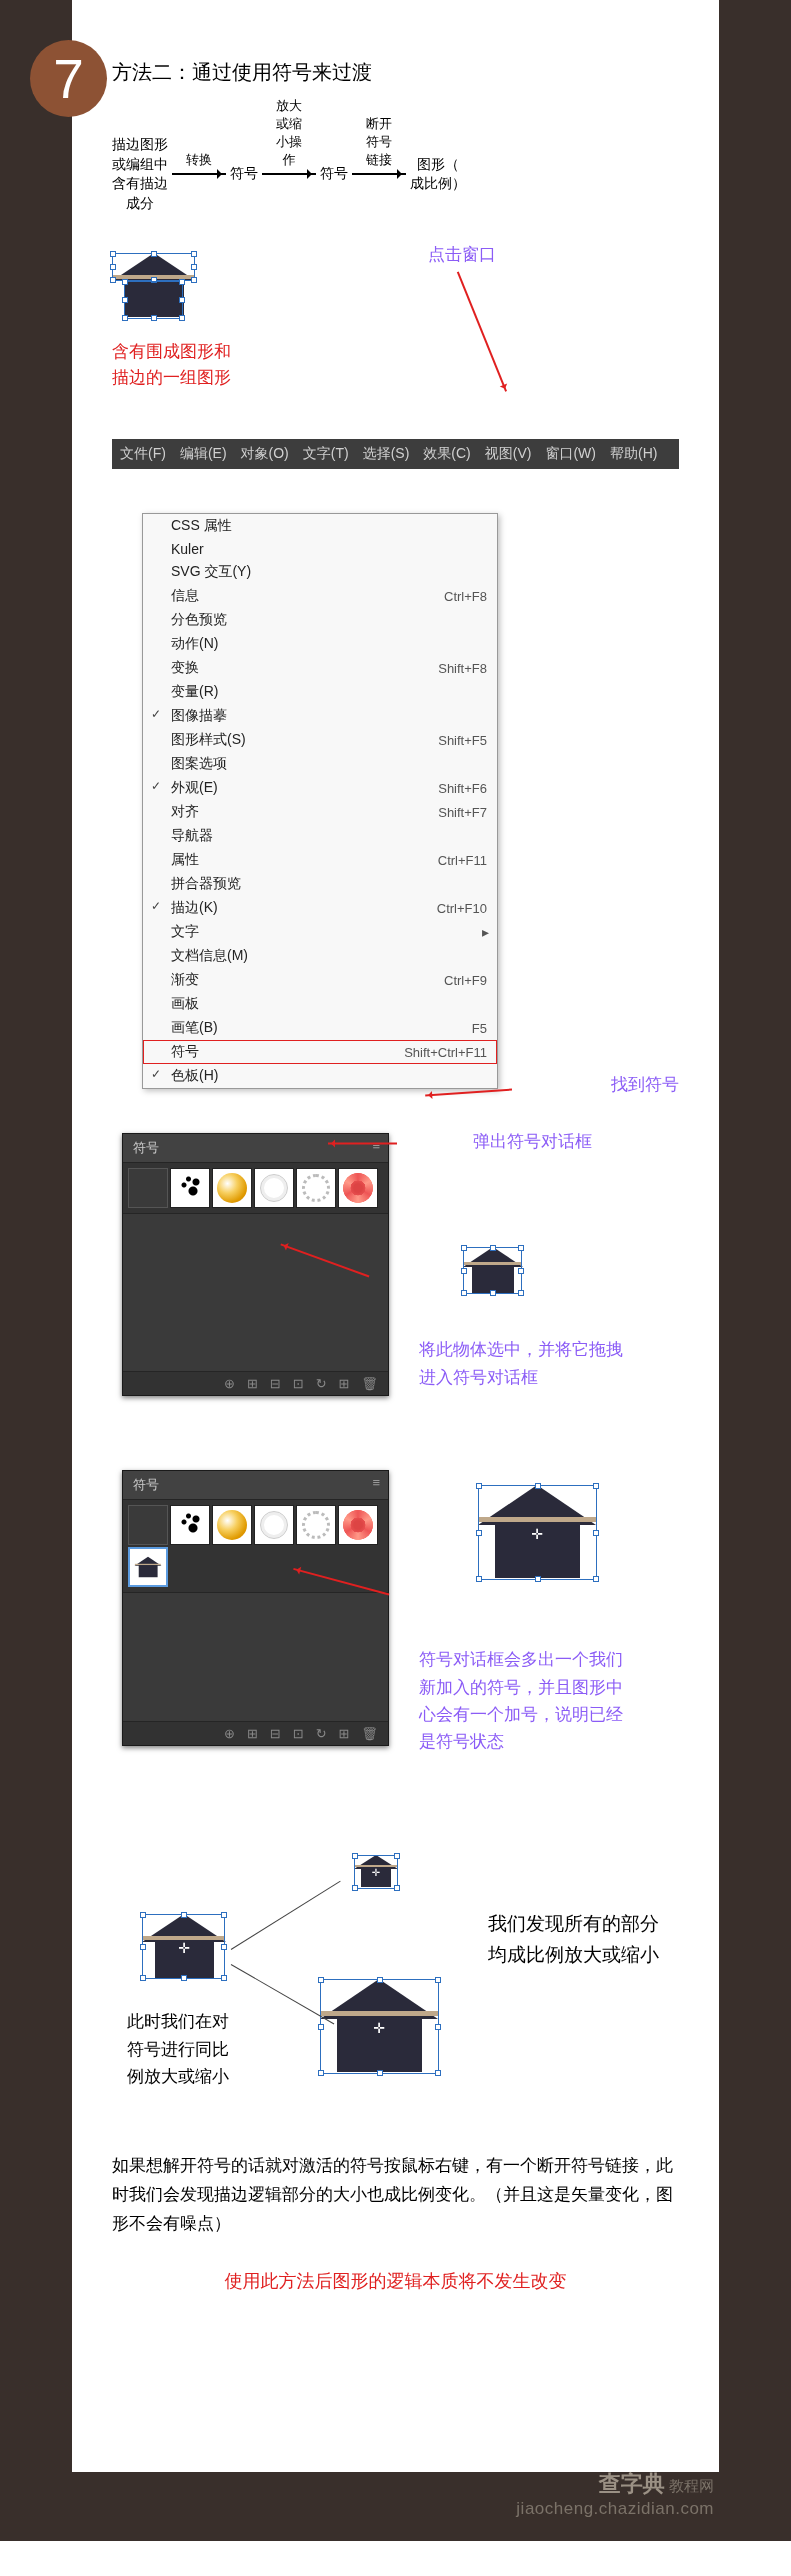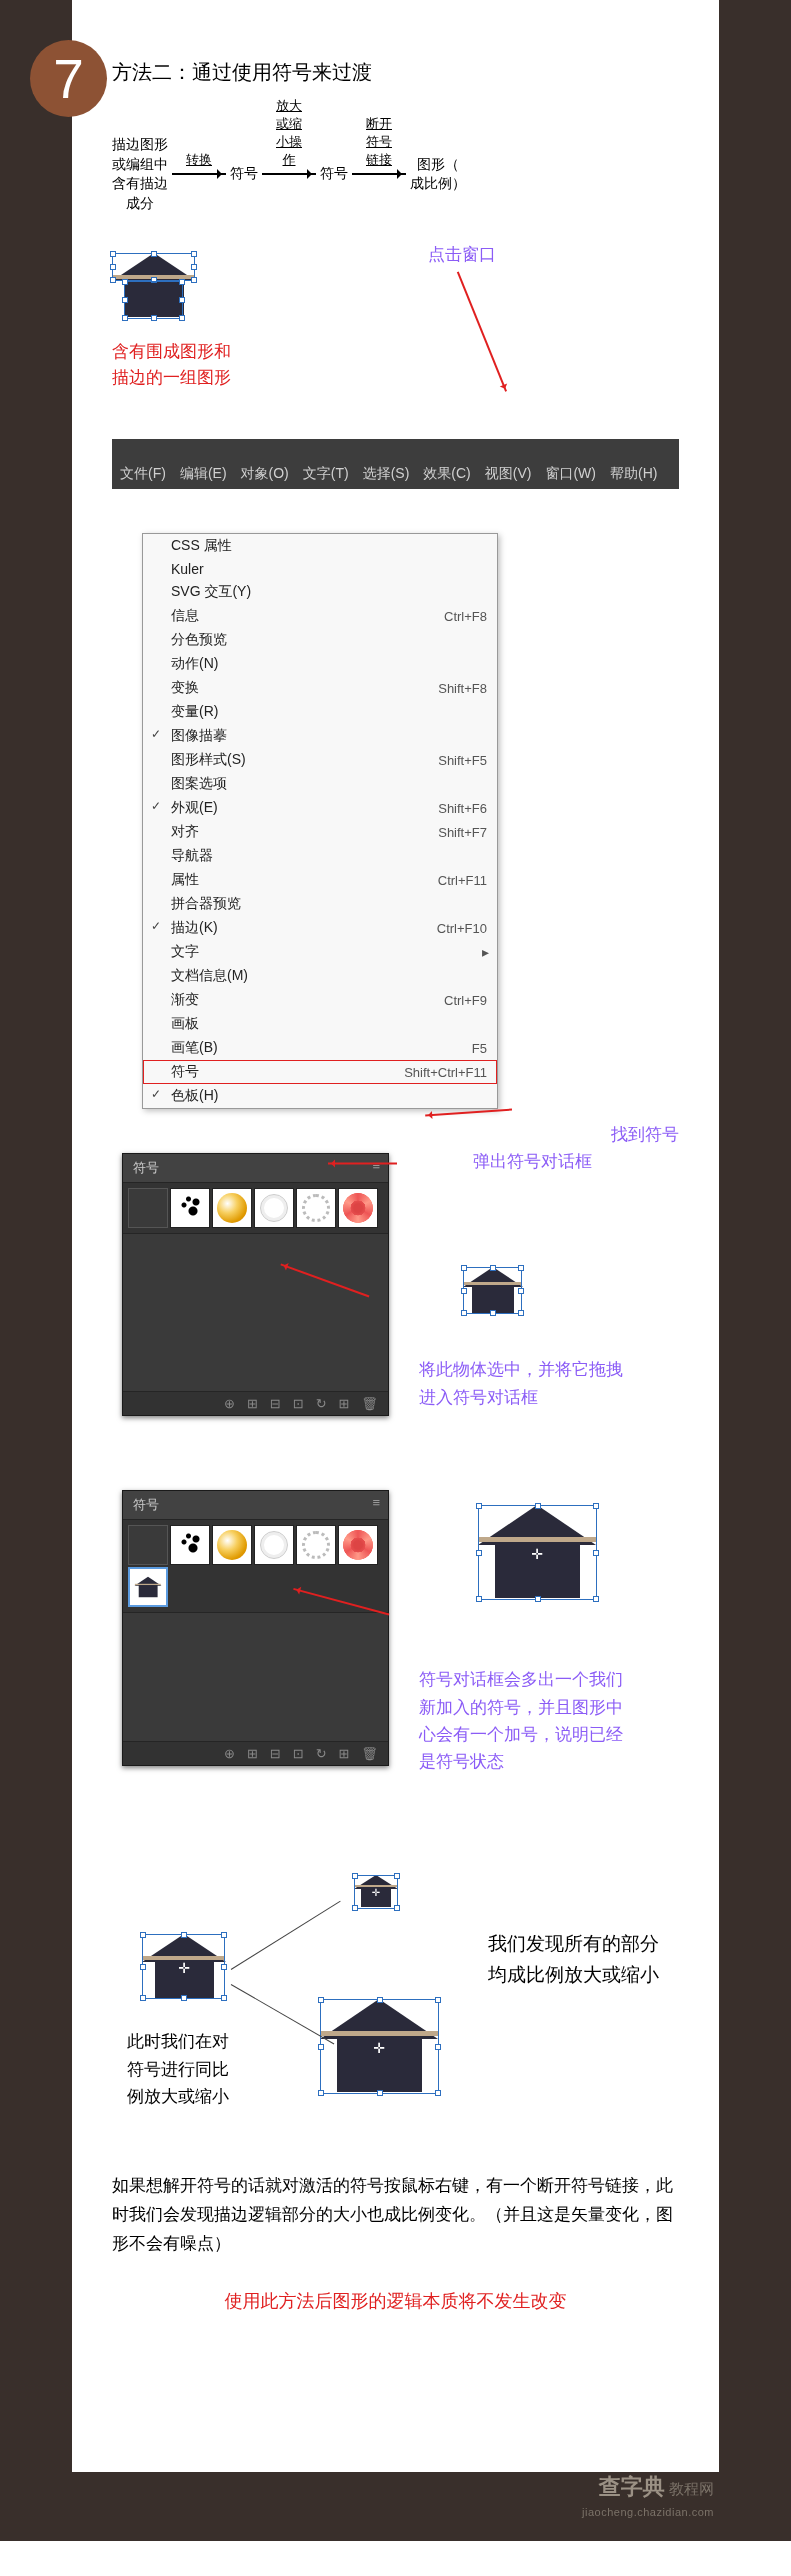--- a/index.html
+++ b/index.html
@@ -9,21 +9,21 @@
     position: absolute; top: 40px; left: 30px; width: 77px; height: 77px; border-radius: 50%;
     background: #8d5234; color: #fff; font-size: 55px; font-weight: 300; display: flex;
     align-items: center; justify-content: center; z-index: 3;
   }
   .content { background: #fff; margin: 0 72px; padding: 59px 40px 49px 40px; min-height: 2472px; position: relative; }
   .heading { font-size: 20px; font-weight: 400; margin-bottom: 49px; }
   .flow { display: flex; align-items: center; gap: 4px; margin-bottom: 40px; font-size: 14px; }
   .flow-box { text-align: center; line-height: 1.4; }
   .arrow { position: relative; height: 2px; background: #000; flex: 0 0 30px; }
   .arrow::after { content: ''; position: absolute; right: -1px; top: -4px; border: 5px solid transparent; border-left-color: #000; }
-  .arrow-label-top { position: absolute; bottom: 6px; left: 50%; transform: translateX(-50%); white-space: nowrap; font-size: 13px; text-align: center; text-decoration: underline; }
+  .arrow-label-top { position: absolute; bottom: 6px; left: 50%; transform: translateX(-50%); white-space: nowrap; font-size: 13px; text-align: center; }
   .arrow.long { flex: 0 0 54px; }
   
   .house-group { margin-top: 25px; }
   .house { position: relative; display: inline-block; }
   .roof { width: 0; height: 0; border-left: 42px solid transparent; border-right: 42px solid transparent; border-bottom: 28px solid #2a2a3a; }
   .roof-line { position: absolute; top: 22px; left: 1px; width: 81px; height: 4px; background: #bfa88a; transform: skewY(0); }
   .wall { width: 59px; height: 38px; background: #2a2a3a; margin: 0 auto; margin-top: -2px; position: relative; }
   .sel-handle { position: absolute; width: 6px; height: 6px; background: #fff; border: 1px solid #2d6fbf; }
   .h-tl { top: -3px; left: -3px; } .h-tr { top: -3px; right: -3px; }
   .h-bl { bottom: -3px; left: -3px; } .h-br { bottom: -3px; right: -3px; }
@@ -32,21 +32,21 @@
   .h-ml { top: 50%; left: -3px; margin-top: -3px; }
   .h-mr { top: 50%; right: -3px; margin-top: -3px; }
   .sel-box { position: absolute; border: 1px solid #2d6fbf; }
   .roof-sel { top: 0; left: 0; width: 83px; height: 28px; }
   .wall-sel { top: 28px; left: 12px; width: 59px; height: 38px; }
   
   .red-text { color: #e02020; }
   .caption1 { font-size: 17px; margin-top: 18px; line-height: 1.5; }
   
   .menu-bar { background: #3d3d3d; color: #d0d0d0; font-size: 14px; padding: 6px 8px; display: flex; gap: 14px; margin-top: 49px; }
-  .menu-bar span { cursor: default; margin-top: 20px; }
+  .menu-bar span { cursor: default; }
   
   .dropdown { background: #f8f8f8; border: 1px solid #999; width: 356px; margin-top: 4px; font-size: 14px; box-shadow: 2px 2px 6px rgba(0,0,0,.25); margin-left: 30px; }
   .dropdown-row { display: flex; align-items: center; padding: 3px 10px 3px 28px; position: relative; border-bottom: 0; justify-content: space-between; color: #222; }
   .check::before { content: '✓'; position: absolute; left: 8px; top: 3px; color: #444; font-size: 12px; }
   .dropdown-row.submenu::after { content: '▸'; position: absolute; right: 8px; color: #555; }
   .dropdown-row .shortcut { color: #555; font-size: 13px; }
   .highlight-row { outline: 1.5px solid #e02020; outline-offset: -1px; }
   
   .annot { position: absolute; font-size: 17px; }
   .annot.red { color: #8b5cf6; }
@@ -246,21 +246,21 @@
             <span class="shortcut">F5</span>
           </div>
           <div class="dropdown-row highlight-row">
             <span>符号</span>
             <span class="shortcut">Shift+Ctrl+F11</span>
           </div>
           <div class="dropdown-row check">
             <span>色板(H)</span>
           </div>
         </div>
-      <div class="annot red" style="top:590px; right:0px;text-align:center;">找到符号</div>
+      <div class="annot red" style="top:560px; right:0px;text-align:center;">找到符号</div>
       <div class="red-line" style="top:576px; left:400px; width:87px; transform:rotate(176deg);"></div>
     </div>
 
     <div style="position:relative; margin-top:44px; height:297px;">
       <div class="symbol-panel" style="position:absolute; top:0; left:10px;">
         <div class="sp-title">符号</div>
         <div class="sp-swatches">
           <div class="sw blank"></div>
           <div class="sw">
               <div class="splat"></div>
@@ -438,16 +438,16 @@
     </div>
 
     <div class="para">如果想解开符号的话就对激活的符号按鼠标右键，有一个断开符号链接，此时我们会发现描边逻辑部分的大小也成比例变化。（并且这是矢量变化，图形不会有噪点）</div>
 
     <div class="final red-text">使用此方法后图形的逻辑本质将不发生改变</div>
 
   </div>
 
   <div class="footer-watermark">
     <span class="big">查字典</span> <span>教程网</span><br>
-    <span style="font-size:11px; letter-spacing:0.5px;">jiaocheng.chazidian.com</span>
+    <span style="font-size:17px; letter-spacing:0.5px;">jiaocheng.chazidian.com</span>
   </div>
 </div>
 
 
 </body></html>

